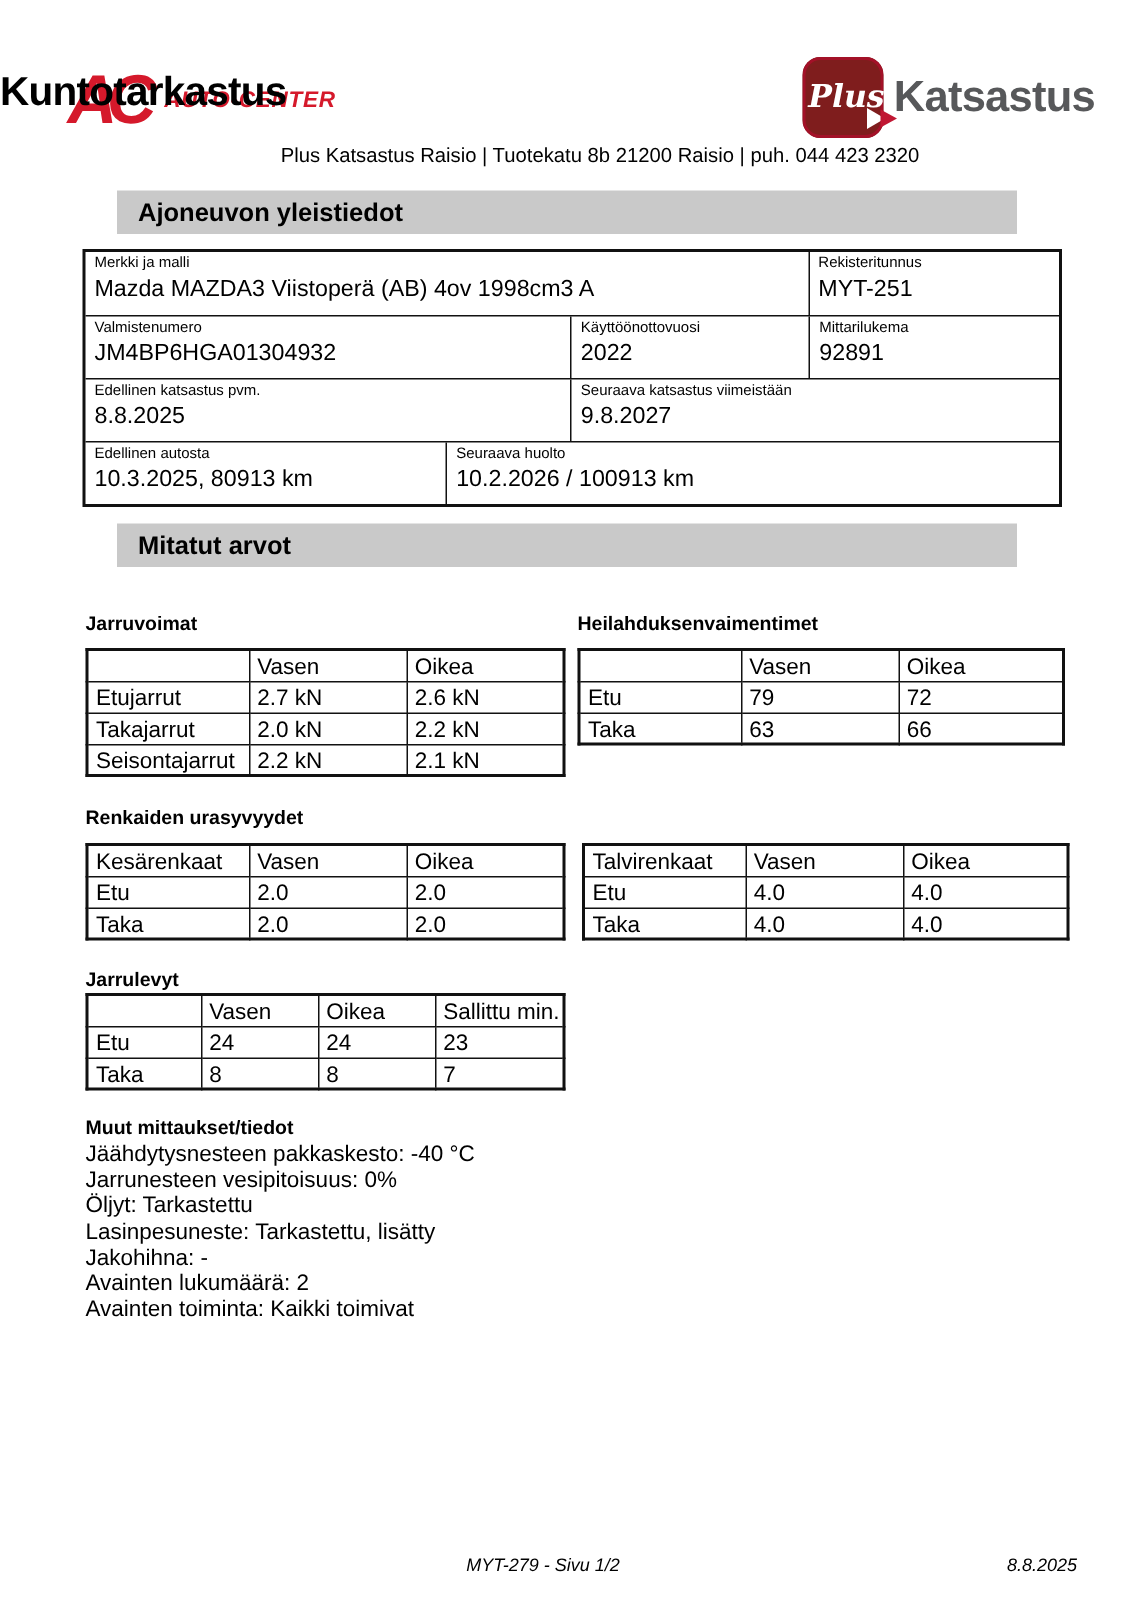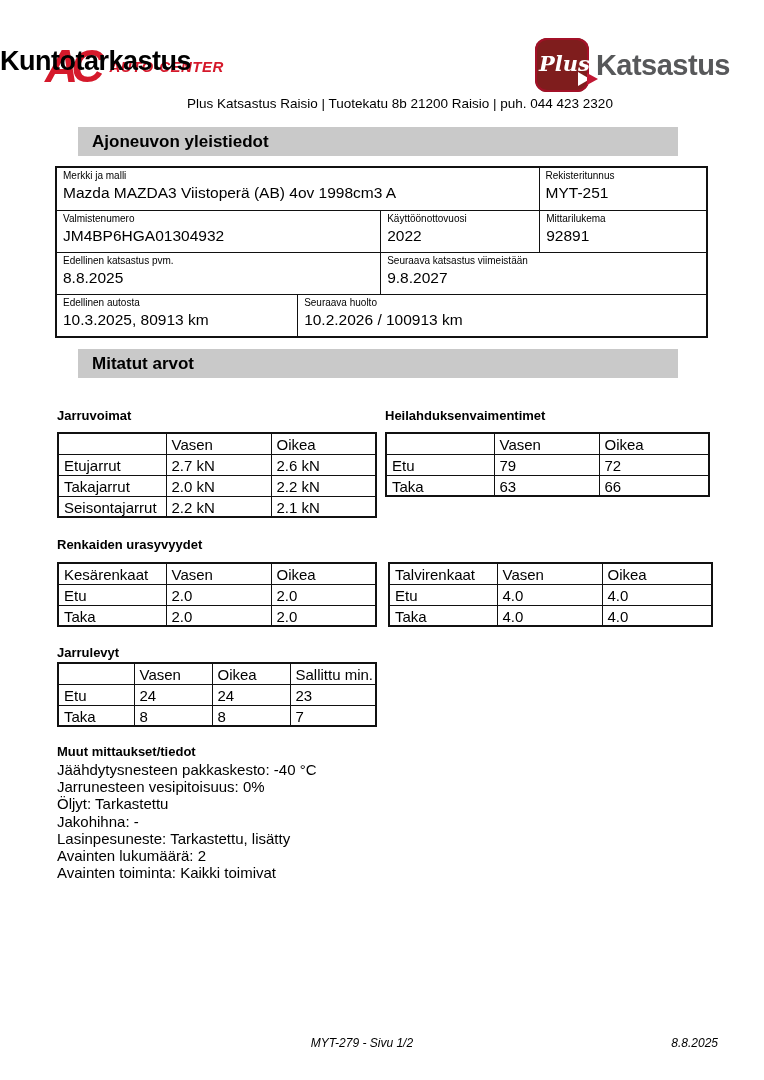--- a/index.html
+++ b/index.html
@@ -265,22 +265,22 @@
       <td>7</td>
     </tr>
   </tbody>
     </table>
 
   <div class="tlabel" id="lbl-muut">Muut mittaukset/tiedot</div>
   <div class="muut-lines">
     <div>Jäähdytysnesteen pakkaskesto: -40 °C</div>
     <div>Jarrunesteen vesipitoisuus: 0%</div>
     <div>Öljyt: Tarkastettu</div>
+    <div>Lasinpesuneste: Tarkastettu, lisätty</div>
     <div>Jakohihna: -</div>
-    <div>Lasinpesuneste: Tarkastettu, lisätty</div>
     <div>Avainten lukumäärä: 2</div>
     <div>Avainten toiminta: Kaikki toimivat</div>
   </div>
 
   <div class="footer-center">MYT-279 - Sivu 1/2</div>
   <div class="footer-right">8.8.2025</div>
 
 </div>
 
 </body></html>

